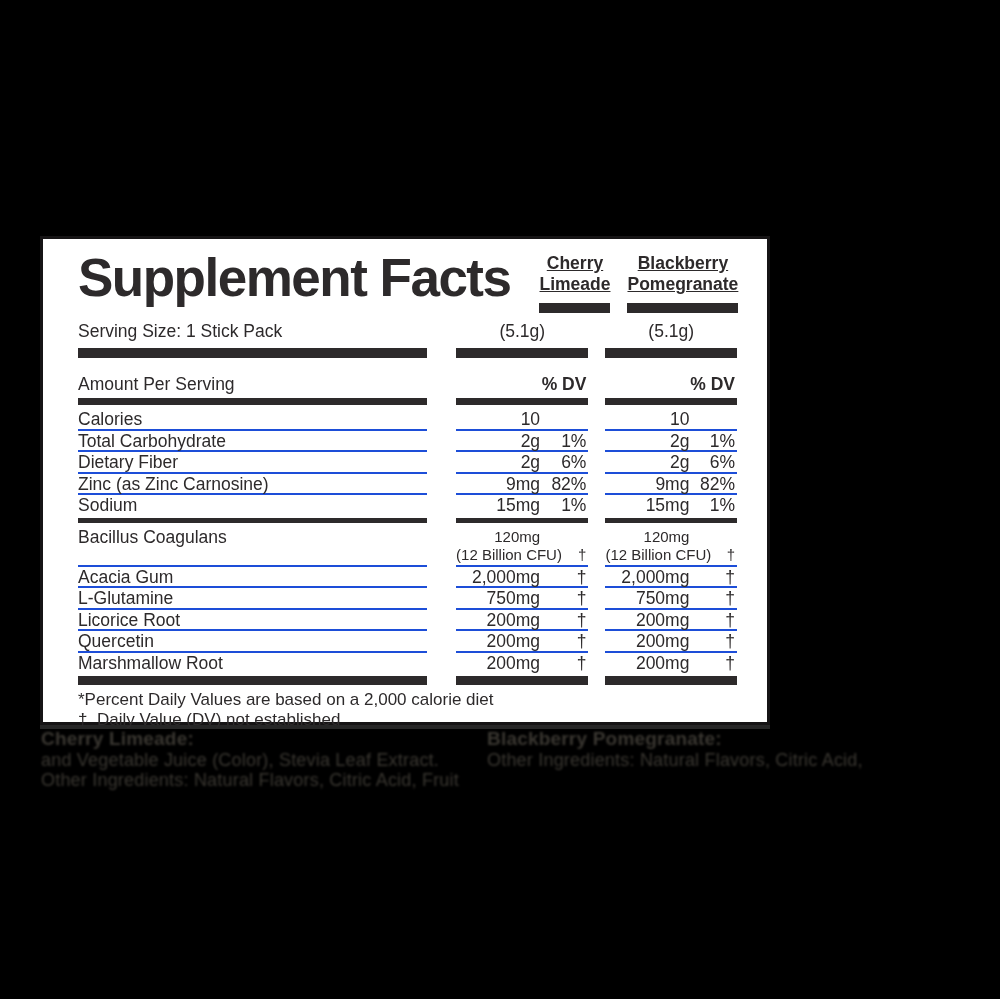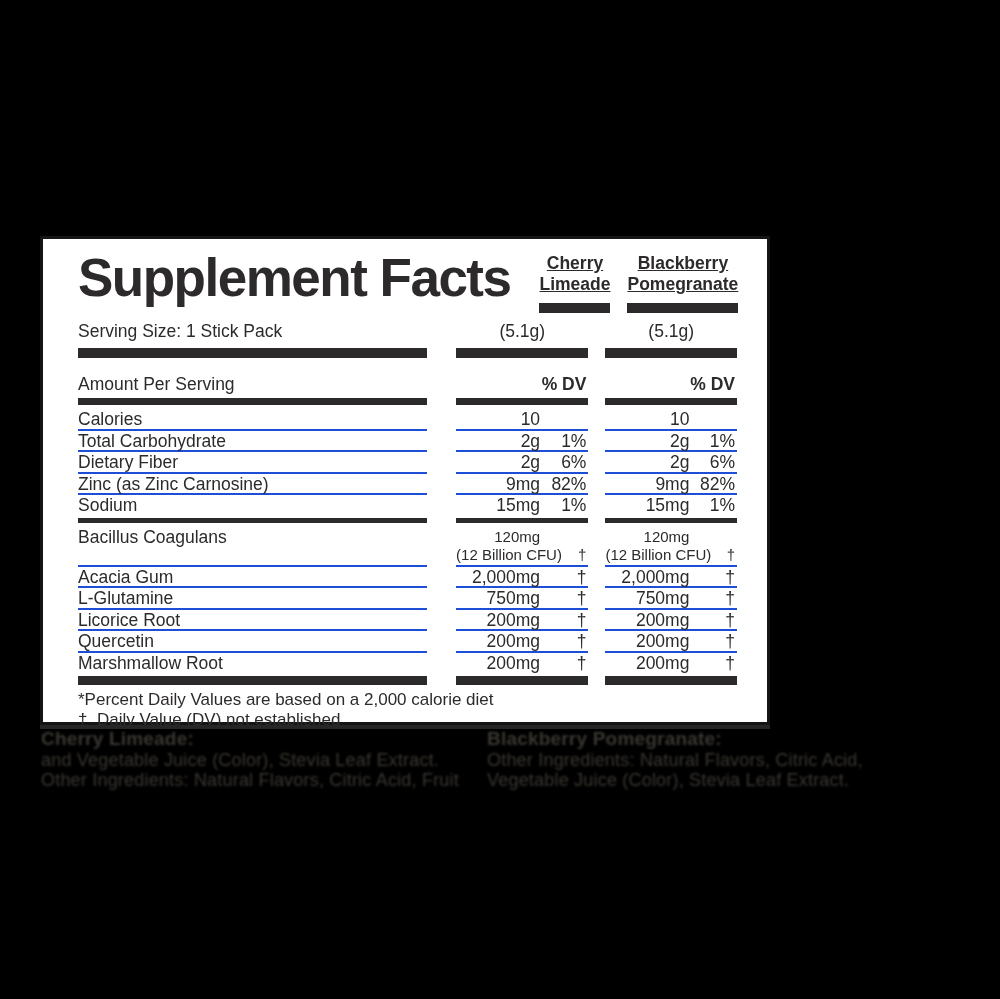--- a/index.html
+++ b/index.html
@@ -282,14 +282,13 @@
 </div>
 
 <div class="ing ing-left">
   <div class="hd">Cherry Limeade:</div>
   <div>and Vegetable Juice (Color), Stevia Leaf Extract.</div>
   <div>Other Ingredients: Natural Flavors, Citric Acid, Fruit</div>
 </div>
 <div class="ing ing-right">
   <div class="hd">Blackberry Pomegranate:</div>
   <div>Other Ingredients: Natural Flavors, Citric Acid,</div>
-  <div>Vegetable Juice (Color), Stevia Leaf Extract.</div>
 </div>
 
 </body></html>

